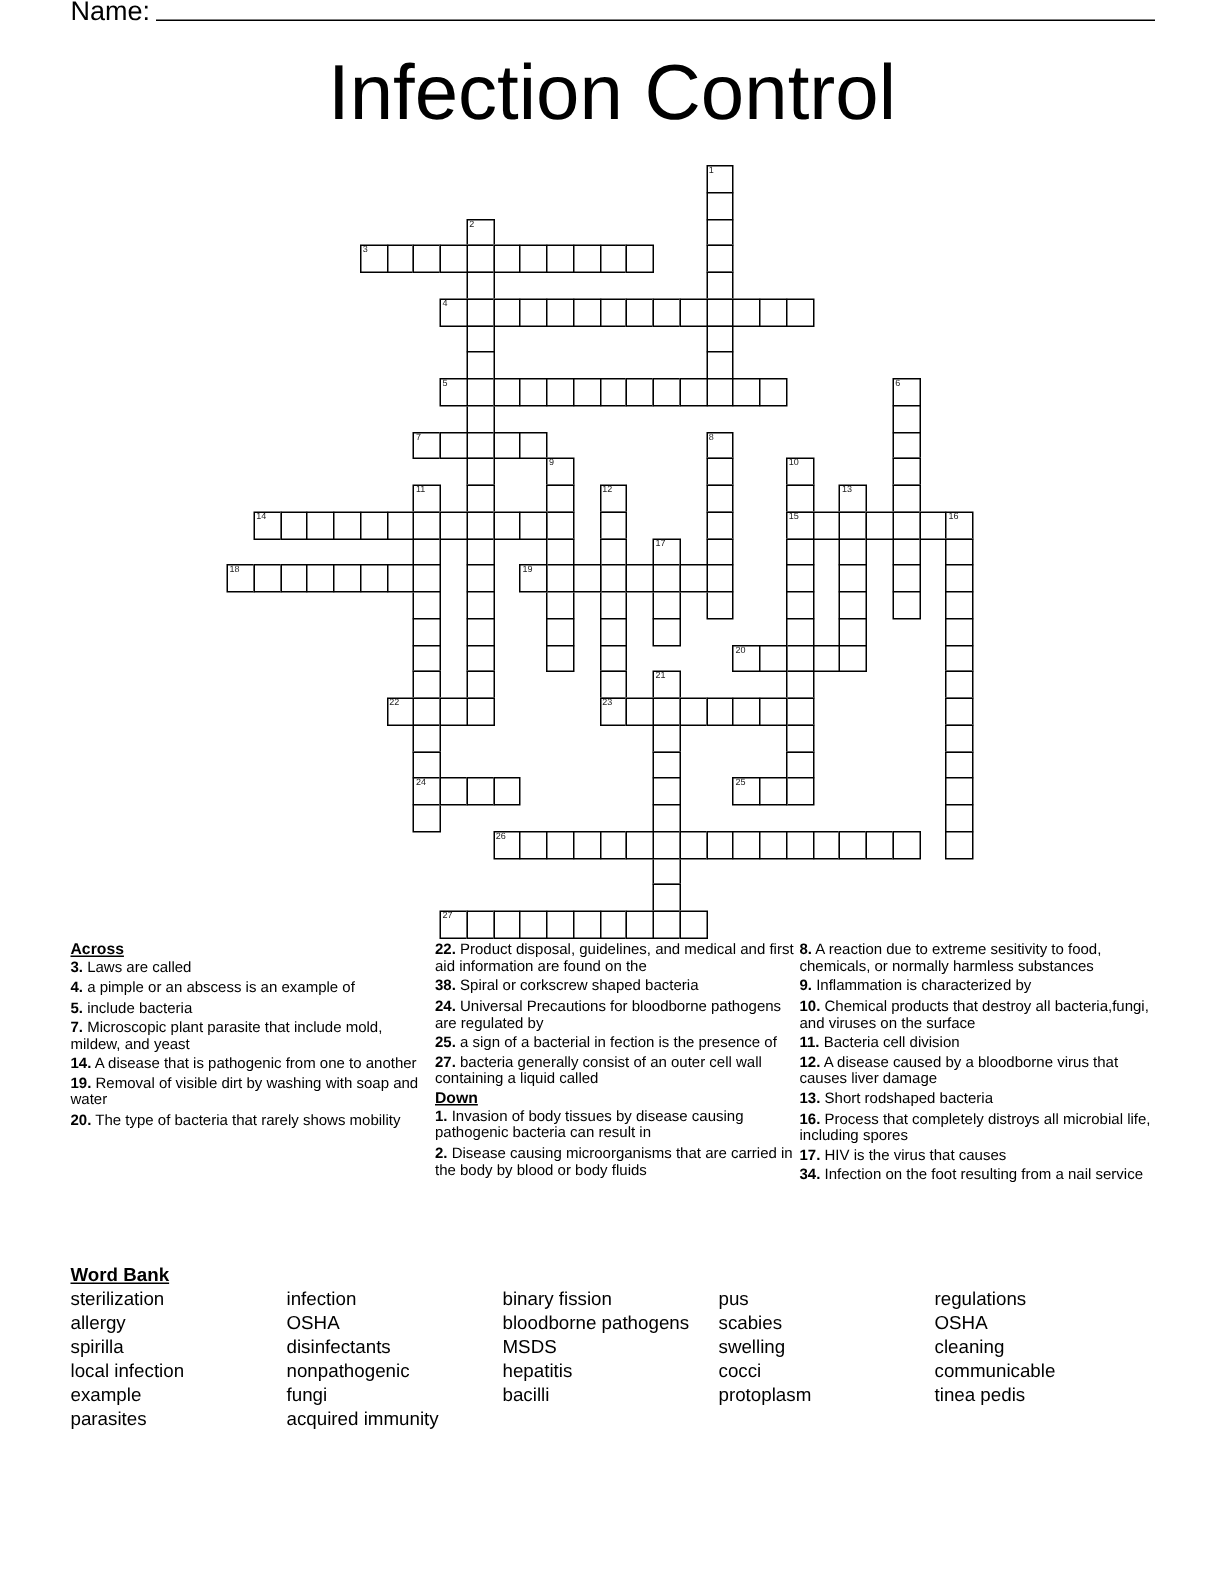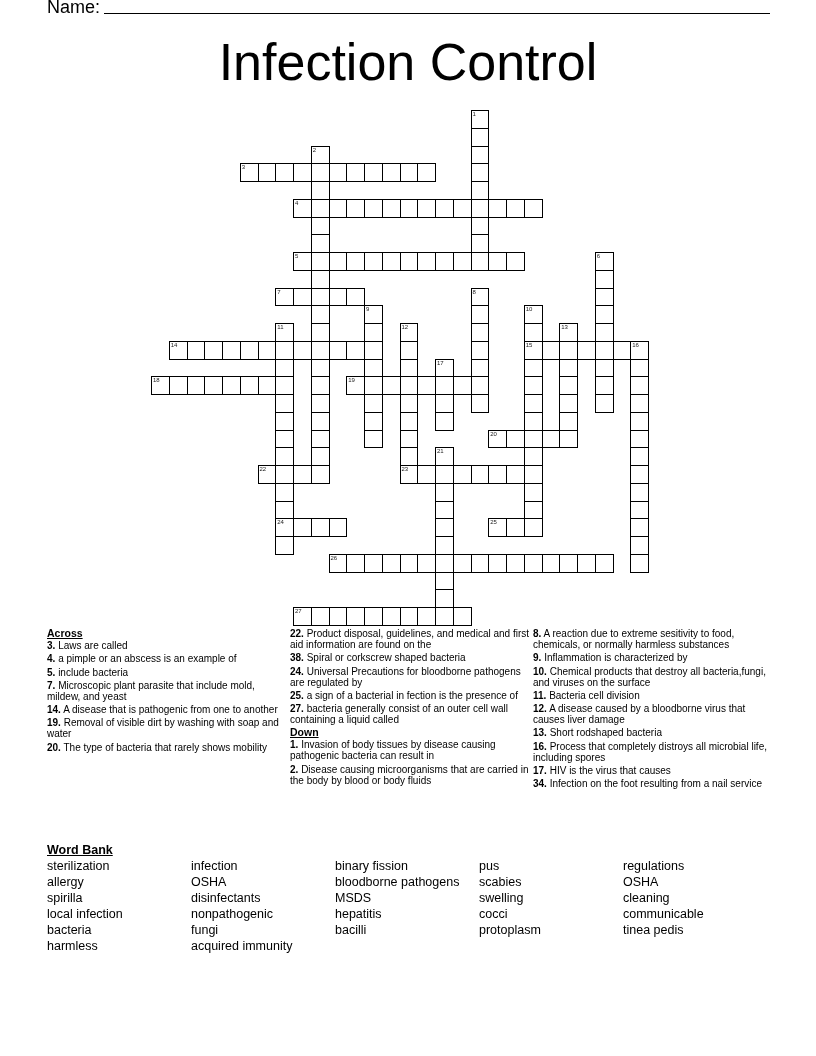--- a/index.html
+++ b/index.html
@@ -344,22 +344,22 @@
 </div>
 
 <div class="wordbank">
   <div class="wb-head">Word Bank</div>
   <div class="wb-cols">
     <div class="wb-col">
       <div>sterilization</div>
       <div>allergy</div>
       <div>spirilla</div>
       <div>local infection</div>
-      <div>bacteria</div>
-      <div>harmless</div>
+      <div>example</div>
+      <div>parasites</div>
     </div>
     <div class="wb-col">
       <div>infection</div>
       <div>OSHA</div>
       <div>disinfectants</div>
       <div>nonpathogenic</div>
       <div>fungi</div>
       <div>acquired immunity</div>
     </div>
     <div class="wb-col">

